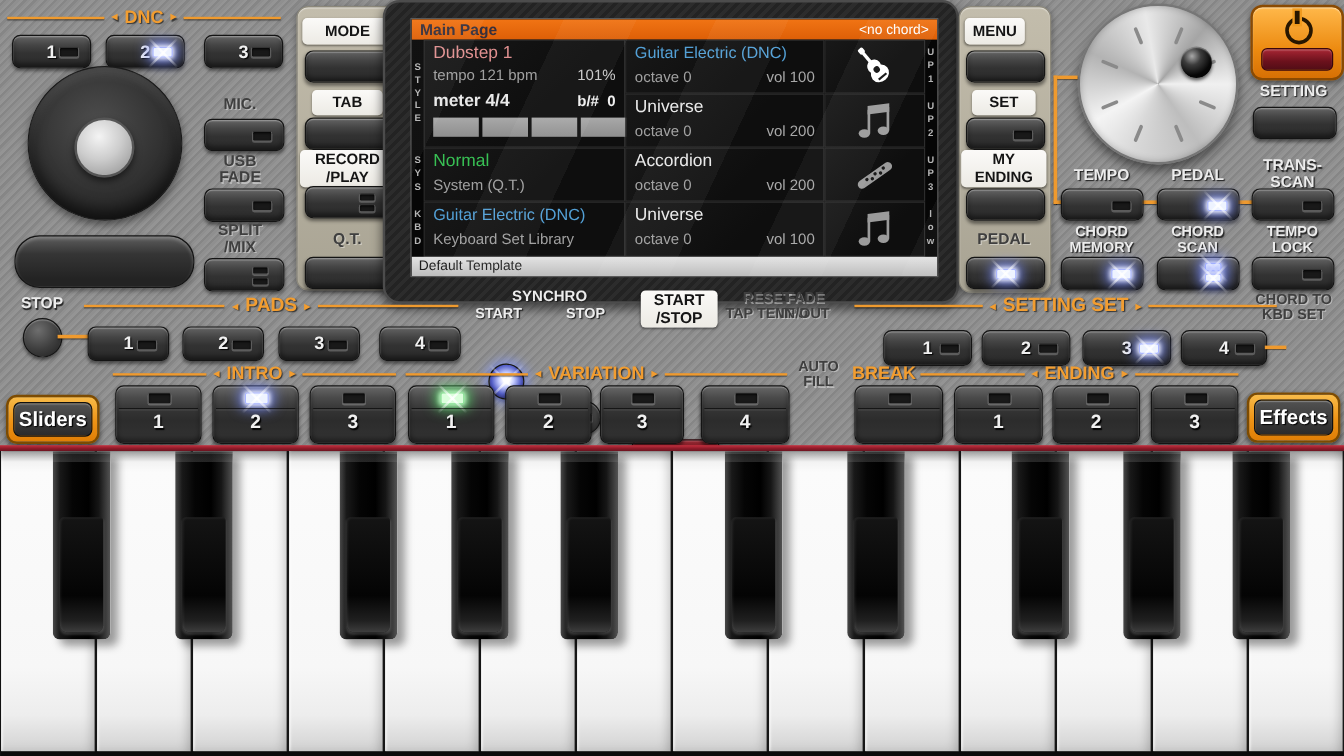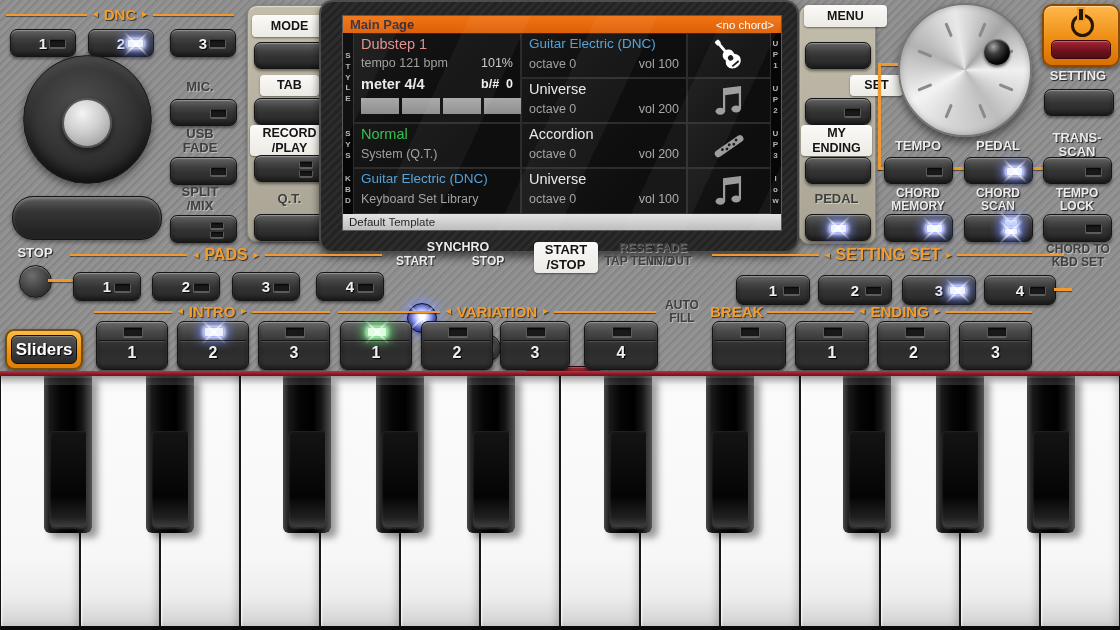--- a/index.html
+++ b/index.html
@@ -319,23 +319,23 @@
         <rect x="16.4" y="12" width="2.8" height="25"></rect>
           <rect x="36.4" y="9" width="2.8" height="25"></rect>
         <path d="M16.4 8 L39.2 5 L39.2 14 L16.4 17 Z"></path>
       </svg>
     </div>
 
     <div class="statusbar">Default Template</div>
   </div>
 
   <div class="abs beige" style="left:799px;top:5px;width:75px;height:237px;"></div>
-  <div class="abs chip" style="left:804px;top:5px;width:83px;height:22px;">MENU</div>
+  <div class="abs chip" style="left:804px;top:15px;width:50px;height:22px;">MENU</div>
   <div class="abs btn" style="left:805px;top:42px;width:64px;height:25px;"></div>
-  <div class="abs chip" style="left:810px;top:75px;width:53px;height:21px;margin-left:40px;">SET</div>
+  <div class="abs chip" style="left:810px;top:75px;width:53px;height:21px;">SET</div>
   <div class="abs btn numbtn" style="left:805px;top:98px;width:64px;height:25px;">
     <span class="led"></span>
   </div>
   <div class="abs chip pre" style="left:801px;top:125px;width:71px;height:31px;">MY
 ENDING</div>
   <div class="abs btn" style="left:805px;top:157px;width:64px;height:25px;"></div>
   <div class="abs dlabel" style="left:803px;top:192px;width:67px;font-size:13px;">PEDAL</div>
   <div class="abs btn numbtn" style="left:805px;top:214px;width:64px;height:25px;">
     <span class="led lit blue" style="right:auto;"></span>
   </div>
@@ -559,20 +559,23 @@
     <span class="led"></span>
       <div class="tdiv"></div>
     <span class="num">2</span>
   </div>
   <div class="tallbtn" style="left:959px;top:321px;width:71px;height:47px;">
     <span class="led"></span>
       <div class="tdiv"></div>
     <span class="num">3</span>
   </div>
 
+  <div class="abs orangebtn" style="left:1039px;top:327px;width:78px;height:42px;">
+    <div class="inner">Effects</div>
+  </div>
 
   <div class="abs redstrip" style="left:0;top:371px;width:1120px;height:5px;"></div>
   <div id="keys">
       <div class="wkey" style="left: 0px; width: 80px;"></div>
       <div class="wkey" style="left: 80px; width: 80px;"></div>
       <div class="wkey" style="left: 160px; width: 80px;"></div>
       <div class="wkey" style="left: 240px; width: 80px;"></div>
       <div class="wkey" style="left: 320px; width: 80px;"></div>
       <div class="wkey" style="left: 400px; width: 80px;"></div>
       <div class="wkey" style="left: 480px; width: 80px;"></div>

